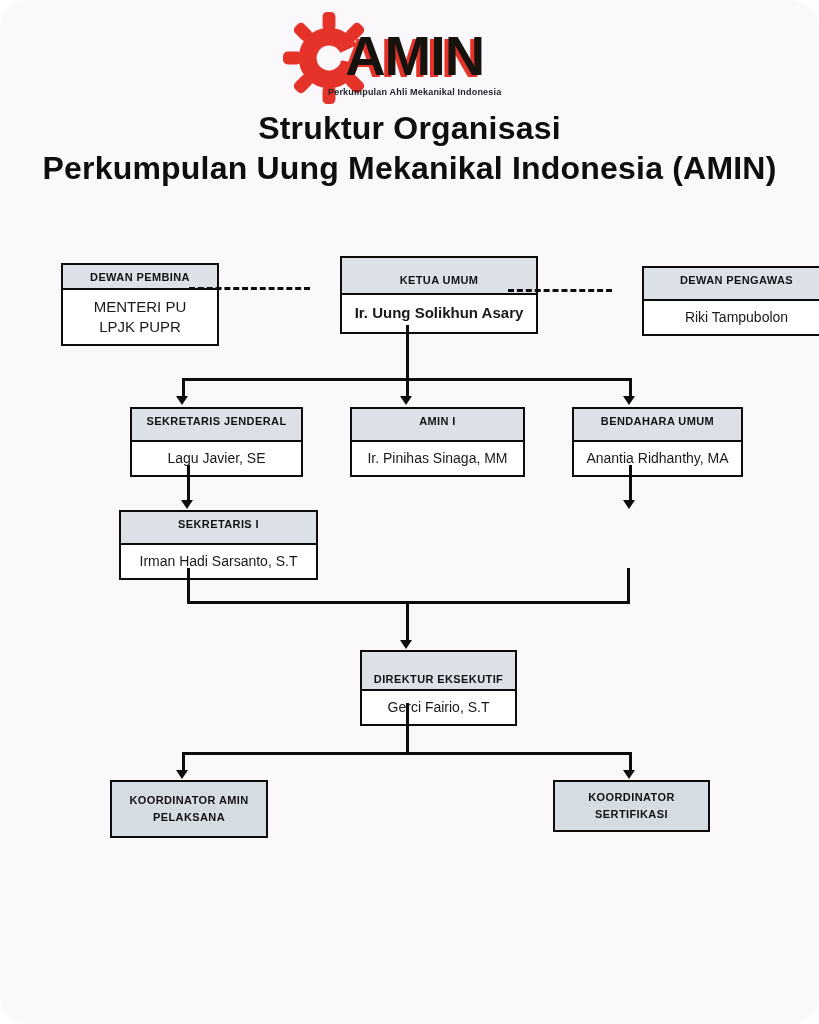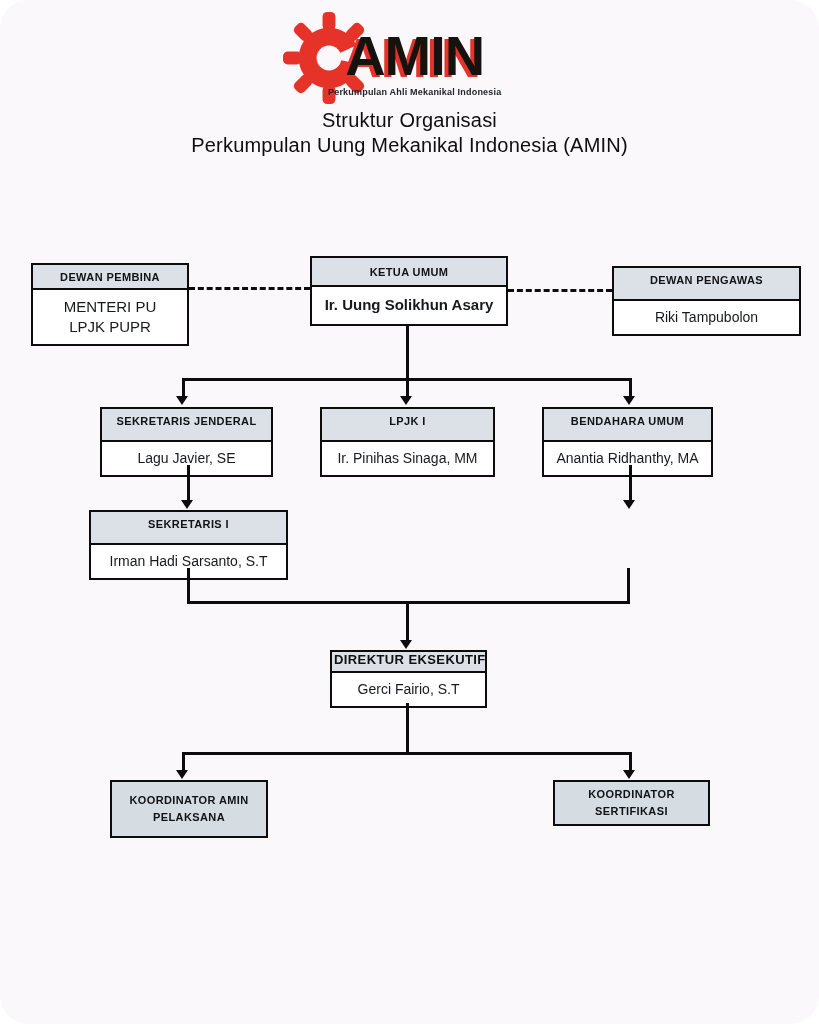--- a/index.html
+++ b/index.html
@@ -25,24 +25,24 @@
   .logo-word{
     font-size:56px;font-weight:bold;letter-spacing:-1px;color:#16130f;
     line-height:1;text-shadow:-4px 2px 0 var(--accent);
   }
   .logo-tagline{
     margin-top:3px;font-size:9px;font-weight:bold;color:#20242b;letter-spacing:.2px;white-space:nowrap;
   }
 
   
   .page-title{position:absolute;left:0;top:108px;width:100%;text-align:center;color:#0e0e10;}
-  .page-title .t1,.page-title .t2{font-size:20px;font-weight:normal;line-height:1.25;letter-spacing:.2px;}
+  .page-title .t1,.page-title .t2{font-size:32px;font-weight:bold;line-height:1.25;letter-spacing:.2px;}
 
   
-  .node{position:absolute;border:2.5px solid var(--line);background:#fff;}
+  .node{position:absolute;border:2.5px solid var(--line);background:#fff;margin-left:30px;}
   .node-header{
     background:var(--header-bg);border-bottom:2.5px solid var(--line);
     font-size:11px;font-weight:bold;letter-spacing:.4px;color:#101215;
     text-align:center;padding:6px 3px 13px;white-space:nowrap;
   }
   .node-body{
     font-size:14px;color:#17191c;text-align:center;padding:7px 4px 8px;
     white-space:pre-line;line-height:1.3;background:#fff;
   }
   .node-body.bold{font-weight:bold;font-size:15px;padding:8px 4px 9px;}
@@ -98,61 +98,61 @@
     <div class="t2">Perkumpulan Uung Mekanikal Indonesia (AMIN)</div>
   </div>
 
   <div class="node tall" style="left:31px;top:263px;width:158px;">
     <div class="node-header">DEWAN PEMBINA</div>
     <div class="node-body" style="font-size:15px;">MENTERI PU
 LPJK PUPR</div>
   </div>
 
   <div class="node" style="left:310px;top:256px;width:198px;">
-    <div class="node-header" style="padding:8px 3px 7px;">KETUA UMUM</div>
+    <div class="node-header" style="padding:16px 3px 7px;">KETUA UMUM</div>
     <div class="node-body bold">Ir. Uung Solikhun Asary</div>
   </div>
 
   <div class="node" style="left:612px;top:266px;width:189px;">
     <div class="node-header">DEWAN PENGAWAS</div>
     <div class="node-body">Riki Tampubolon</div>
   </div>
 
   <div class="node" style="left:100px;top:407px;width:173px;">
     <div class="node-header">SEKRETARIS JENDERAL</div>
     <div class="node-body">Lagu Javier, SE</div>
   </div>
 
   <div class="node" style="left:320px;top:407px;width:175px;">
-    <div class="node-header">LPJK I</div>
+    <div class="node-header">AMIN I</div>
     <div class="node-body">Ir. Pinihas Sinaga, MM</div>
   </div>
 
   <div class="node" style="left:542px;top:407px;width:171px;">
     <div class="node-header">BENDAHARA UMUM</div>
     <div class="node-body">Anantia Ridhanthy, MA</div>
   </div>
 
   <div class="node" style="left:89px;top:510px;width:199px;">
     <div class="node-header">SEKRETARIS I</div>
     <div class="node-body">Irman Hadi Sarsanto, S.T</div>
   </div>
 
 
   <div class="node" style="left:330px;top:650px;width:157px;">
-    <div class="node-header" style="font-size:13px;padding:0 2px 4px;">DIREKTUR EKSEKUTIF</div>
+    <div class="node-header" style="font-size:11px;padding:21px 2px 4px;">DIREKTUR EKSEKUTIF</div>
     <div class="node-body">Gerci Fairio, S.T</div>
   </div>
 
   <div class="solid" style="left:110px;top:780px;width:158px;height:58px;">
     <div class="solid-label">KOORDINATOR AMIN
 PELAKSANA</div>
   </div>
 
-  <div class="solid" style="left:553px;top:780px;width:157px;height:46px;">
+  <div class="solid" style="left:553px;top:780px;width:157px;height:52px;">
     <div class="solid-label">KOORDINATOR
 SERTIFIKASI</div>
   </div>
 
   <div class="dashline" style="left:189px;top:287px;width:121px;"></div>
   <div class="dashline" style="left:508px;top:289px;width:104px;"></div>
 
   <div class="vline" style="left:406px;top:325px;height:53px;"></div>
   <div class="hline" style="left:182px;top:378px;width:450px;"></div>
 

